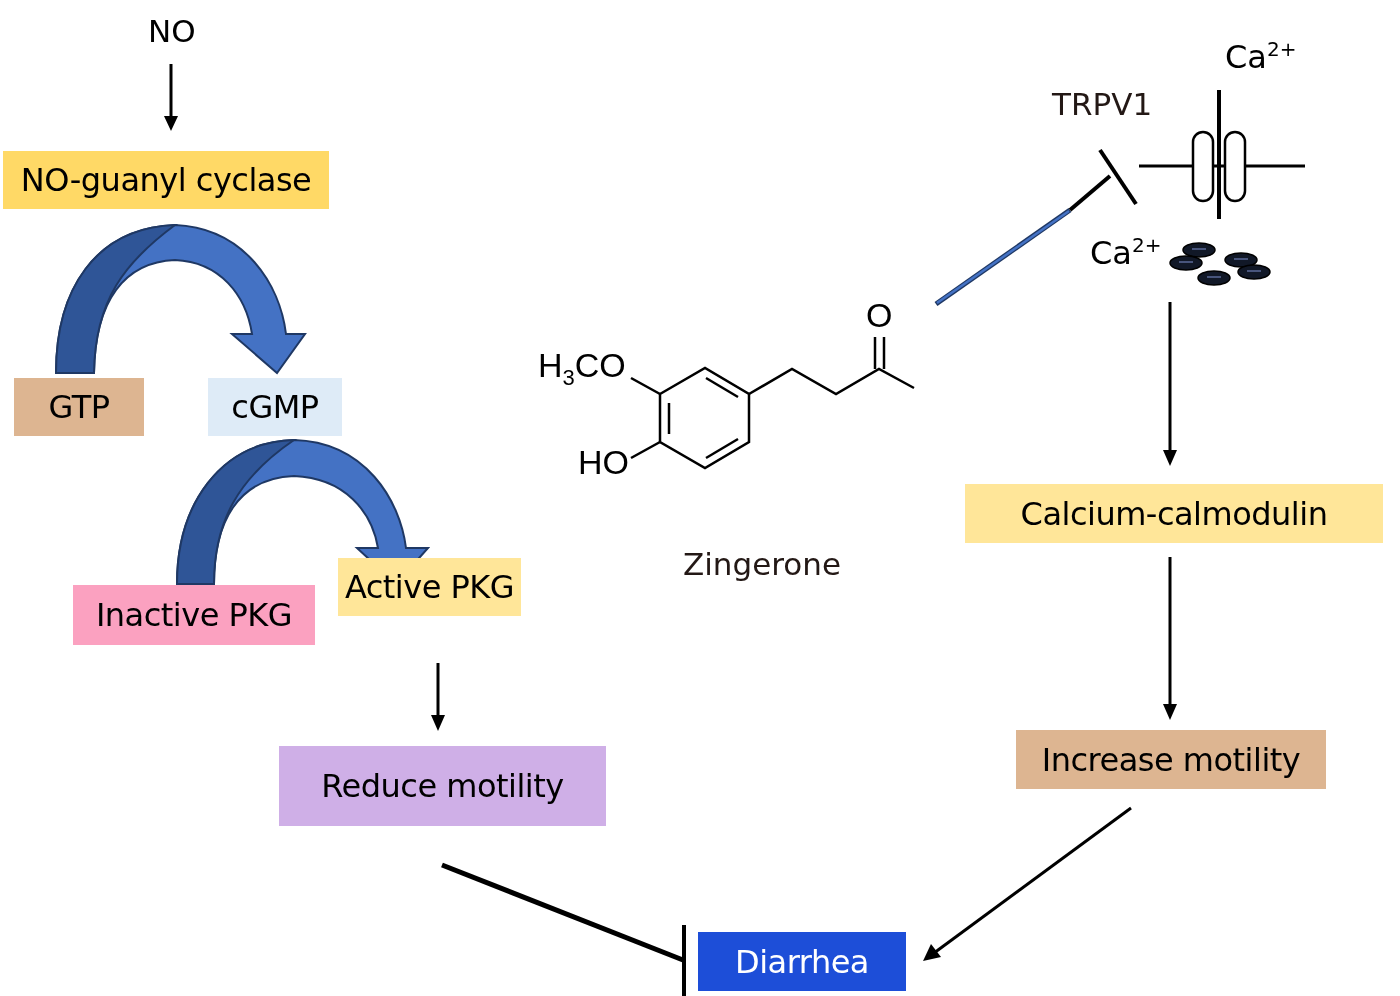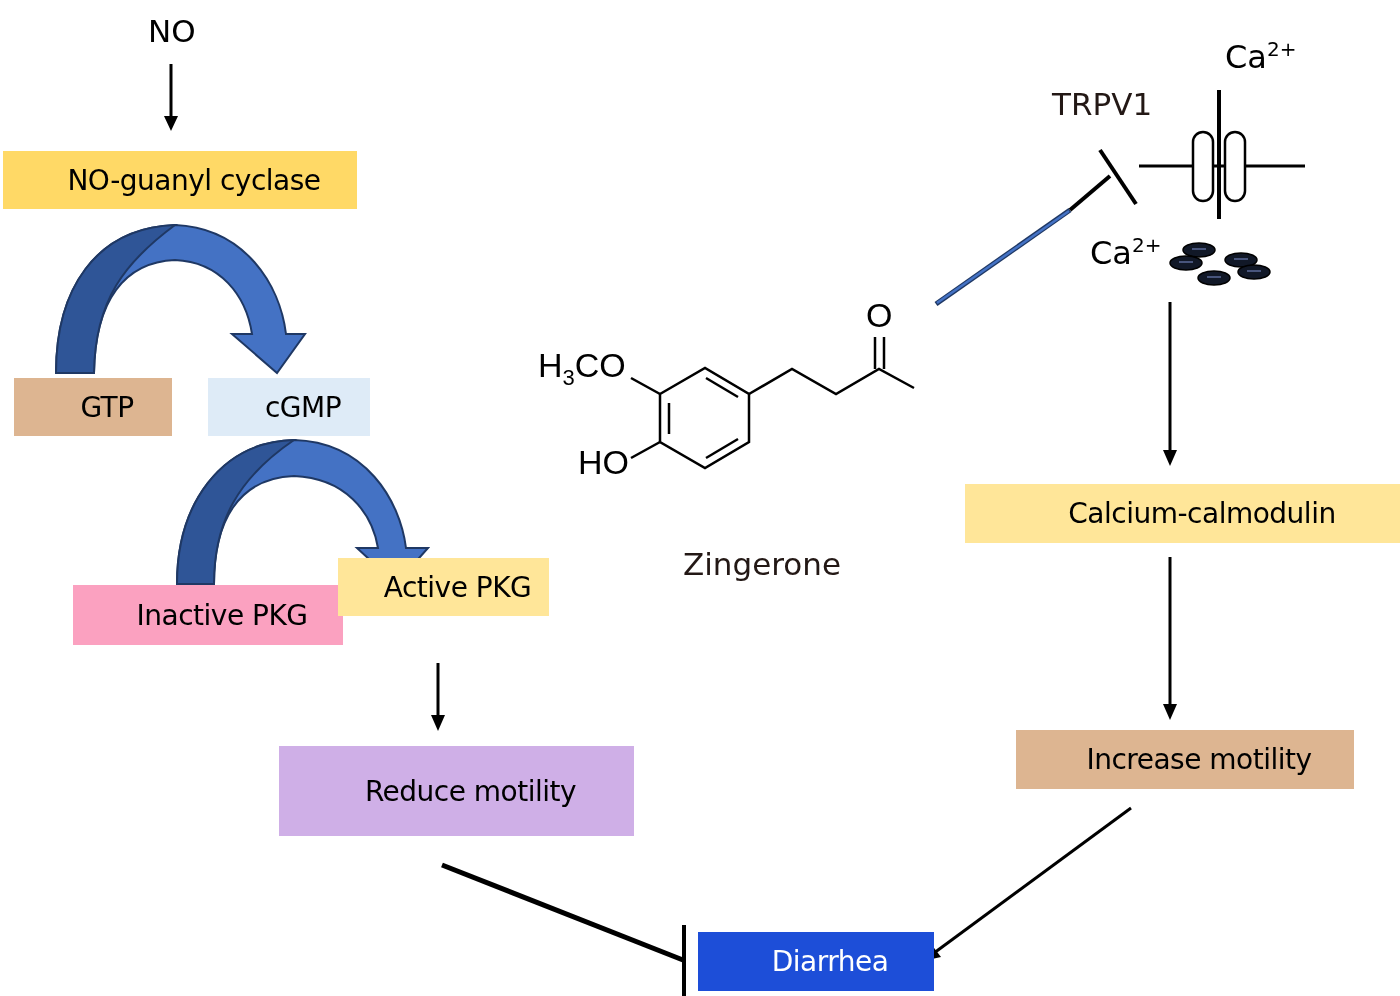--- a/index.html
+++ b/index.html
@@ -1,19 +1,19 @@
 <!DOCTYPE html>
 <html><head>
   <meta charset="utf-8">
   <style>
     html, body { margin: 0; padding: 0; background: #ffffff; }
     body { width: 1400px; height: 996px; position: relative; overflow: hidden;
            font-family: "DejaVu Sans", sans-serif; color: #000; }
     .box { position: absolute; display: flex; align-items: center; justify-content: center;
-           text-align: center; font-size: 28px; line-height: 1.25; letter-spacing: -0.5px; padding-left: 28px; }
+           text-align: center; font-size: 32px; line-height: 1.25; letter-spacing: -0.5px; }
     .lbl { position: absolute; font-size: 30px; white-space: nowrap; }
     svg.layer { position: absolute; left: 0; top: 0; }
     .chem { font-family: "Liberation Sans", sans-serif; font-size: 34px; }
   </style>
 </head>
 <body>
 
 <svg class="layer" width="1400" height="996">
   <defs>
     <marker id="ah" markerWidth="10" markerHeight="10" refX="5" refY="8" orient="auto" markerUnits="userSpaceOnUse">
@@ -120,21 +120,21 @@
 </div>
 
 <div class="box" style="left:73px; top:585px; width:242px; height:60px; background:#FBA1C0;justify-content:center;">
   <span>Inactive PKG</span>
 </div>
 
 <div class="box" style="left:338px; top:558px; width:183px; height:58px; background:#FFE699;">
   <span>Active PKG</span>
 </div>
 
-<div class="box" style="left:279px; top:746px; width:327px; height:90px; background:#CFAFE7; flex-direction:column;">
+<div class="box" style="left:279px; top:746px; width:327px; height:80px; background:#CFAFE7; flex-direction:column;">
   <span>Reduce motility</span>
 </div>
 
 <div class="box" style="left:698px; top:932px; width:208px; height:59px; background:#1d4ed8; color:#fff;">
   <span>Diarrhea</span>
 </div>
 
 <div class="lbl" style="left:1052px; top:86px; color:#231815; font-size:31px;">TRPV1</div>
 
 <div class="lbl" style="left:1225px; top:37px; font-size:32px;">

